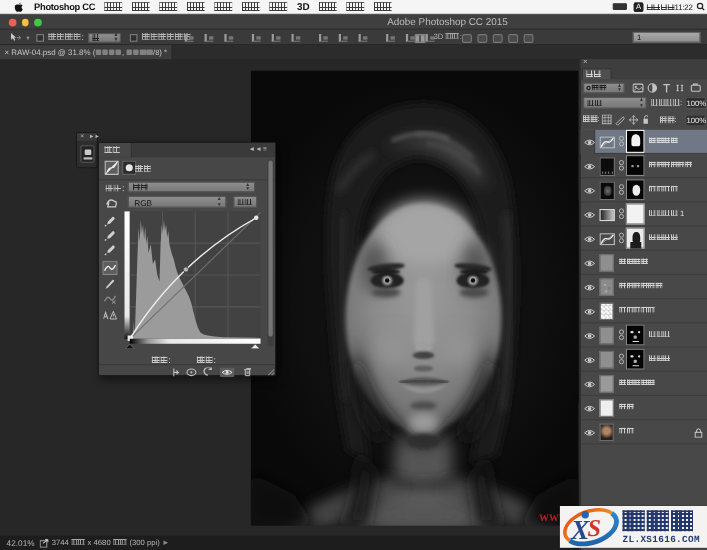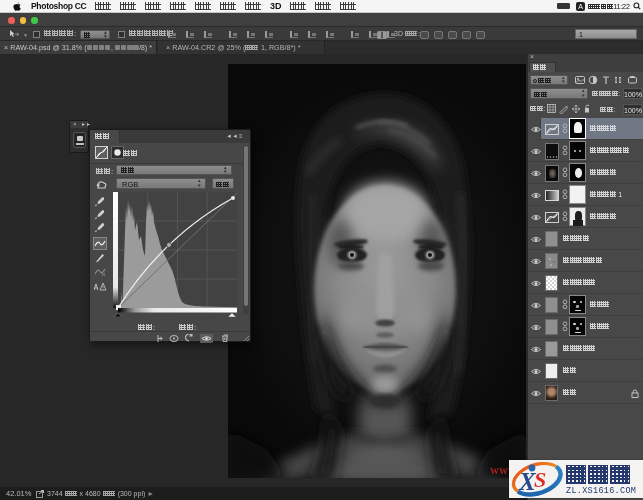--- a/index.html
+++ b/index.html
@@ -35,20 +35,21 @@
  <span class="ab" style="left:588px;font-size:7.2px;letter-spacing:-0.2px"><span class="g" style="width:.8em;height:.76em"></span><span class="g" style="width:.8em;height:.76em"></span><span class="g" style="width:.8em;height:.76em"></span><span class="g" style="width:.8em;height:.76em"></span>11:22</span>
     <svg class="ab" style="left:633px;top:2px" width="8" height="9" viewBox="0 0 8 9">
       <circle cx="3.4" cy="3.4" r="2.4" fill="none" stroke="#222" stroke-width="1.1"></circle>
       <path d="M5.2 5.2 L7.2 7.2" stroke="#222" stroke-width="1.2"></path>
     </svg>
 </div>
 <div class="ab" style="left:0;top:13px;width:643px;height:14px;background:#3f3f3f;border-bottom:1px solid #2b2b2b">
  <span class="ab" style="left:8px;top:4px;width:6.5px;height:6.5px;border-radius:50%;background:#f05f56"></span>
  <span class="ab" style="left:19.5px;top:4px;width:6.5px;height:6.5px;border-radius:50%;background:#f6bd3e"></span>
  <span class="ab" style="left:31px;top:4px;width:6.5px;height:6.5px;border-radius:50%;background:#41c74a"></span>
+ <span class="ab" style="left:352px;top:0;color:#bcbcbc;font-size:9px;line-height:14px">Adobe Photoshop CC 2015</span>
 </div>
 <div class="ab" style="left:0;top:27px;width:643px;height:14px;background:#3a3a3a;border-bottom:1px solid #282828;color:#c9c9c9;font-size:8px;line-height:14px">
     <svg class="ab" style="left:8px;top:3px" width="12" height="9" viewBox="0 0 12 9">
       <path d="M2 0 L2 6.2 L3.7 4.8 L4.8 7 L5.9 6.4 L4.9 4.3 L6.6 4.1 Z" fill="#c9c9c9"></path>
       <path d="M9 2.6 l1.7 1.7 -1.7 1.7 M7.2 4.3 h3.4" stroke="#aaa" stroke-width="0.7" fill="none"></path>
     </svg>
     <span class="ab" style="left:23px;top:1px;color:#999;font-size:5px">▼</span>
     <span class="ab" style="left:33px;top:4px;width:7px;height:7px;border:1px solid #808080;background:#2e2e2e"></span>
     <span class="ab" style="left:44px;color:#c4c4c4"><span class="g"></span><span class="g"></span><span class="g"></span><span class="g"></span>:</span>
     <span class="ab" style="left:80px;top:2.5px;width:30px;height:9.5px;background:linear-gradient(#8f8f8f,#777);border:1px solid #555;border-radius:1px;color:#111;font-size:7px;line-height:9px;padding-left:3px"><span class="g"></span></span>
@@ -71,21 +72,20 @@
     <span class="ab" style="left:394px;color:#b5b5b5;font-size:7px">3D <span class="g"></span><span class="g"></span>:</span>
     <span class="ab" style="left:420px;top:3.5px;width:9px;height:8px;border:1px solid #777;border-radius:2px;background:#4a4a4a"></span>
     <span class="ab" style="left:434px;top:3.5px;width:9px;height:8px;border:1px solid #777;border-radius:2px;background:#4a4a4a"></span>
     <span class="ab" style="left:448px;top:3.5px;width:9px;height:8px;border:1px solid #777;border-radius:2px;background:#4a4a4a"></span>
     <span class="ab" style="left:462px;top:3.5px;width:9px;height:8px;border:1px solid #777;border-radius:2px;background:#4a4a4a"></span>
     <span class="ab" style="left:476px;top:3.5px;width:9px;height:8px;border:1px solid #777;border-radius:2px;background:#4a4a4a"></span>
     <span class="ab" style="left:575px;top:2px;width:62px;height:10px;background:linear-gradient(#a8a8a8,#8e8e8e);border:1px solid #666;color:#111;font-size:7px;line-height:10px;padding-left:3px">1</span>
   </div>
 <div class="ab" style="left:0;top:41px;width:643px;height:13px;background:#2c2c2c;color:#c6c6c6;font-size:7.2px;line-height:13px">
  <span class="ab" style="left:0;top:0;width:157px;height:13px;background:#3d3d3d;border-right:1px solid #222;padding-left:4px">× RAW-04.psd @ 31.8% (<span style="font-size:6.8px"><span class="gt"></span><span class="gt"></span><span class="gt"></span><span class="gt"></span>, <span class="gt"></span><span class="gt"></span><span class="gt"></span><span class="gt"></span>/8</span>) *</span>
- <span class="ab" style="left:158px;top:0;width:167px;height:13px;background:#323232;border-right:1px solid #222;padding-left:8px;color:#b3b3b3">× RAW-04.CR2 @ 25% (<span class="g"></span><span class="g"></span> 1, RGB/8*) *</span>
 </div>
 <div class="ab" style="left:0;top:54px;width:527px;height:433px;background:#272727;overflow:hidden">
 <svg class="ab" style="left:228px;top:10px" width="298" height="414" viewBox="0 0 298 414">
 <defs>
  <filter id="b2" x="-40%" y="-40%" width="180%" height="180%">
           <feGaussianBlur stdDeviation="2"></feGaussianBlur>
         </filter>
  <filter id="b4" x="-40%" y="-40%" width="180%" height="180%">
           <feGaussianBlur stdDeviation="4"></feGaussianBlur>
         </filter>
@@ -522,13 +522,13 @@
       </defs>
       <g transform="rotate(-18 27 19)">
         <path d="M5 25 A23 13.5 0 0 1 49 13" stroke="url(#wo)" stroke-width="3.2" fill="none"></path>
         <path d="M49 13 A23 13.5 0 0 1 5 25" stroke="url(#wb)" stroke-width="4.4" fill="none"></path>
       </g>
       <circle cx="22" cy="8" r="3.4" fill="#2565ae"></circle>
       <text x="9" y="30" font-family="Liberation Serif,serif" font-style="italic" font-weight="bold" font-size="25" fill="#274a8c">X</text>
       <text x="24" y="27" font-family="Liberation Serif,serif" font-style="italic" font-weight="bold" font-size="22" fill="#d93025">S</text>
     </svg>
     <span class="ab" style="left:57px;top:2px;color:#24386e;font-size:24px"><span class="gw"></span><span class="gw"></span><span class="gw"></span></span>
-    <span class="ab" style="left:57px;top:26px;color:#243b72;letter-spacing:0.3px;font-weight:normal;font-size:8.5px;font-family:Liberation Mono,monospace">ZL.XS1616.COM</span>
+    <span class="ab" style="left:57px;top:26px;color:#243b72;letter-spacing:0.3px;font-weight:bold;font-size:8.5px;font-family:Liberation Mono,monospace">ZL.XS1616.COM</span>
   </div>
 </body></html>

